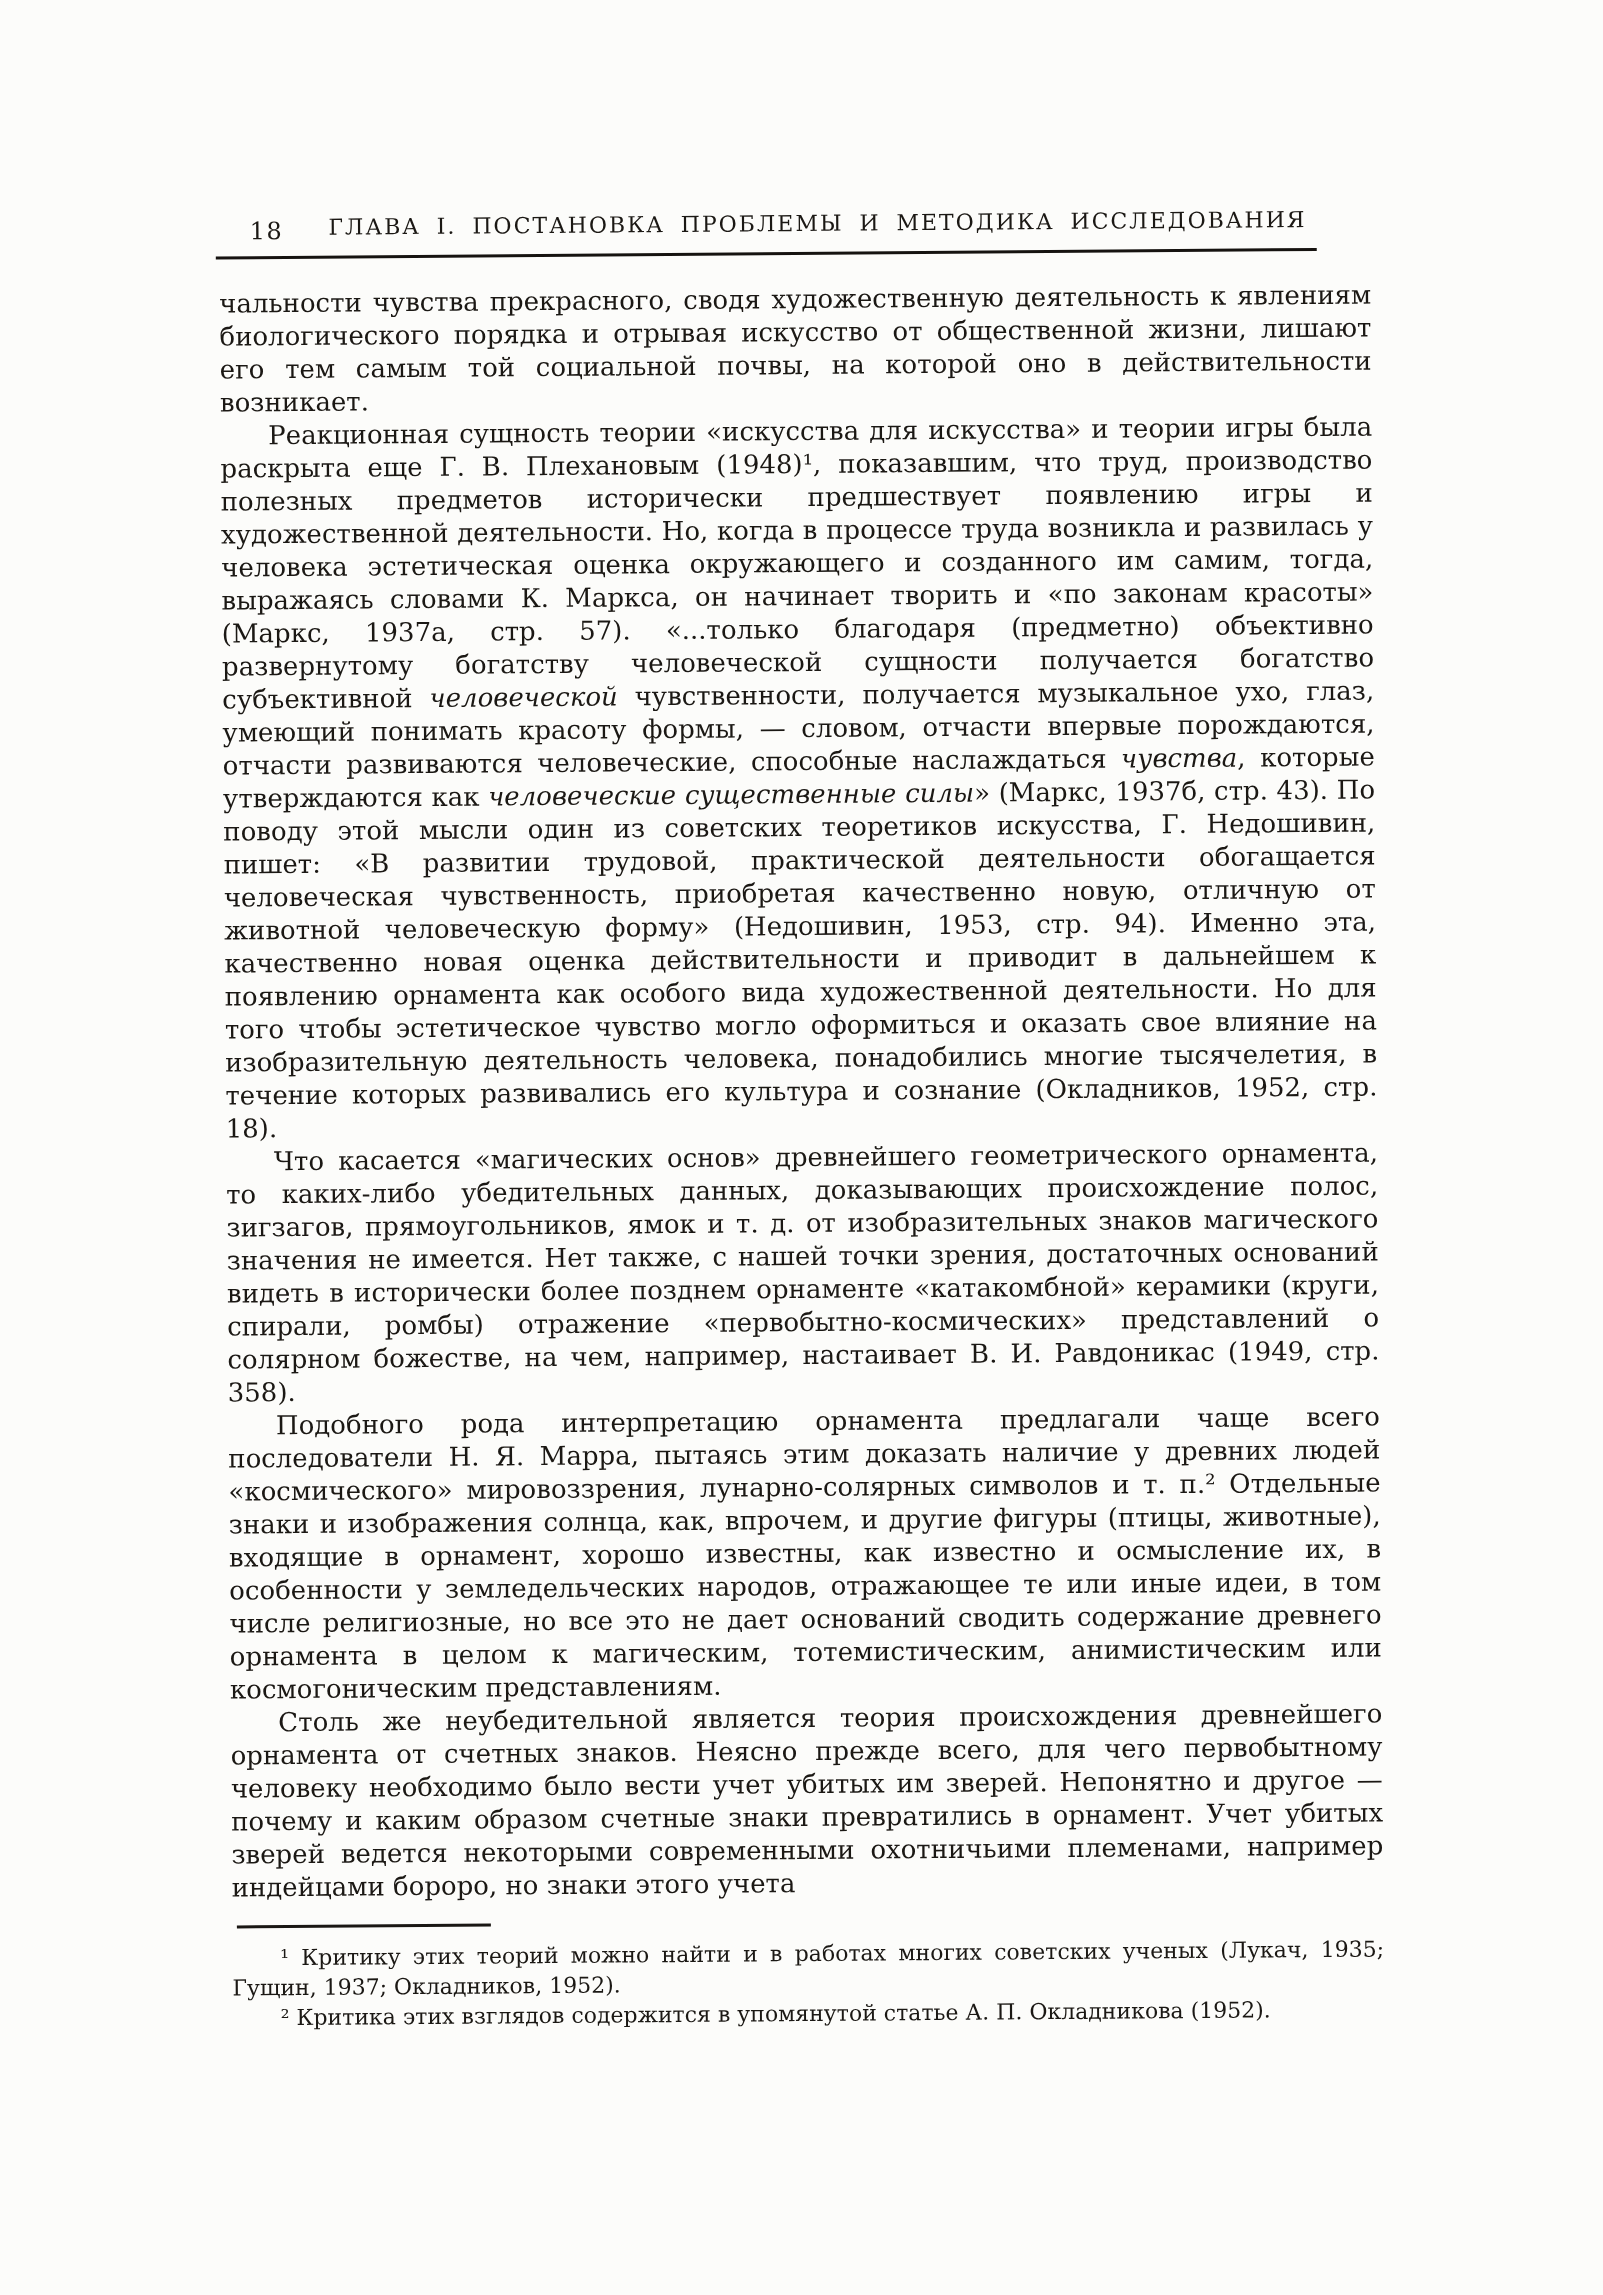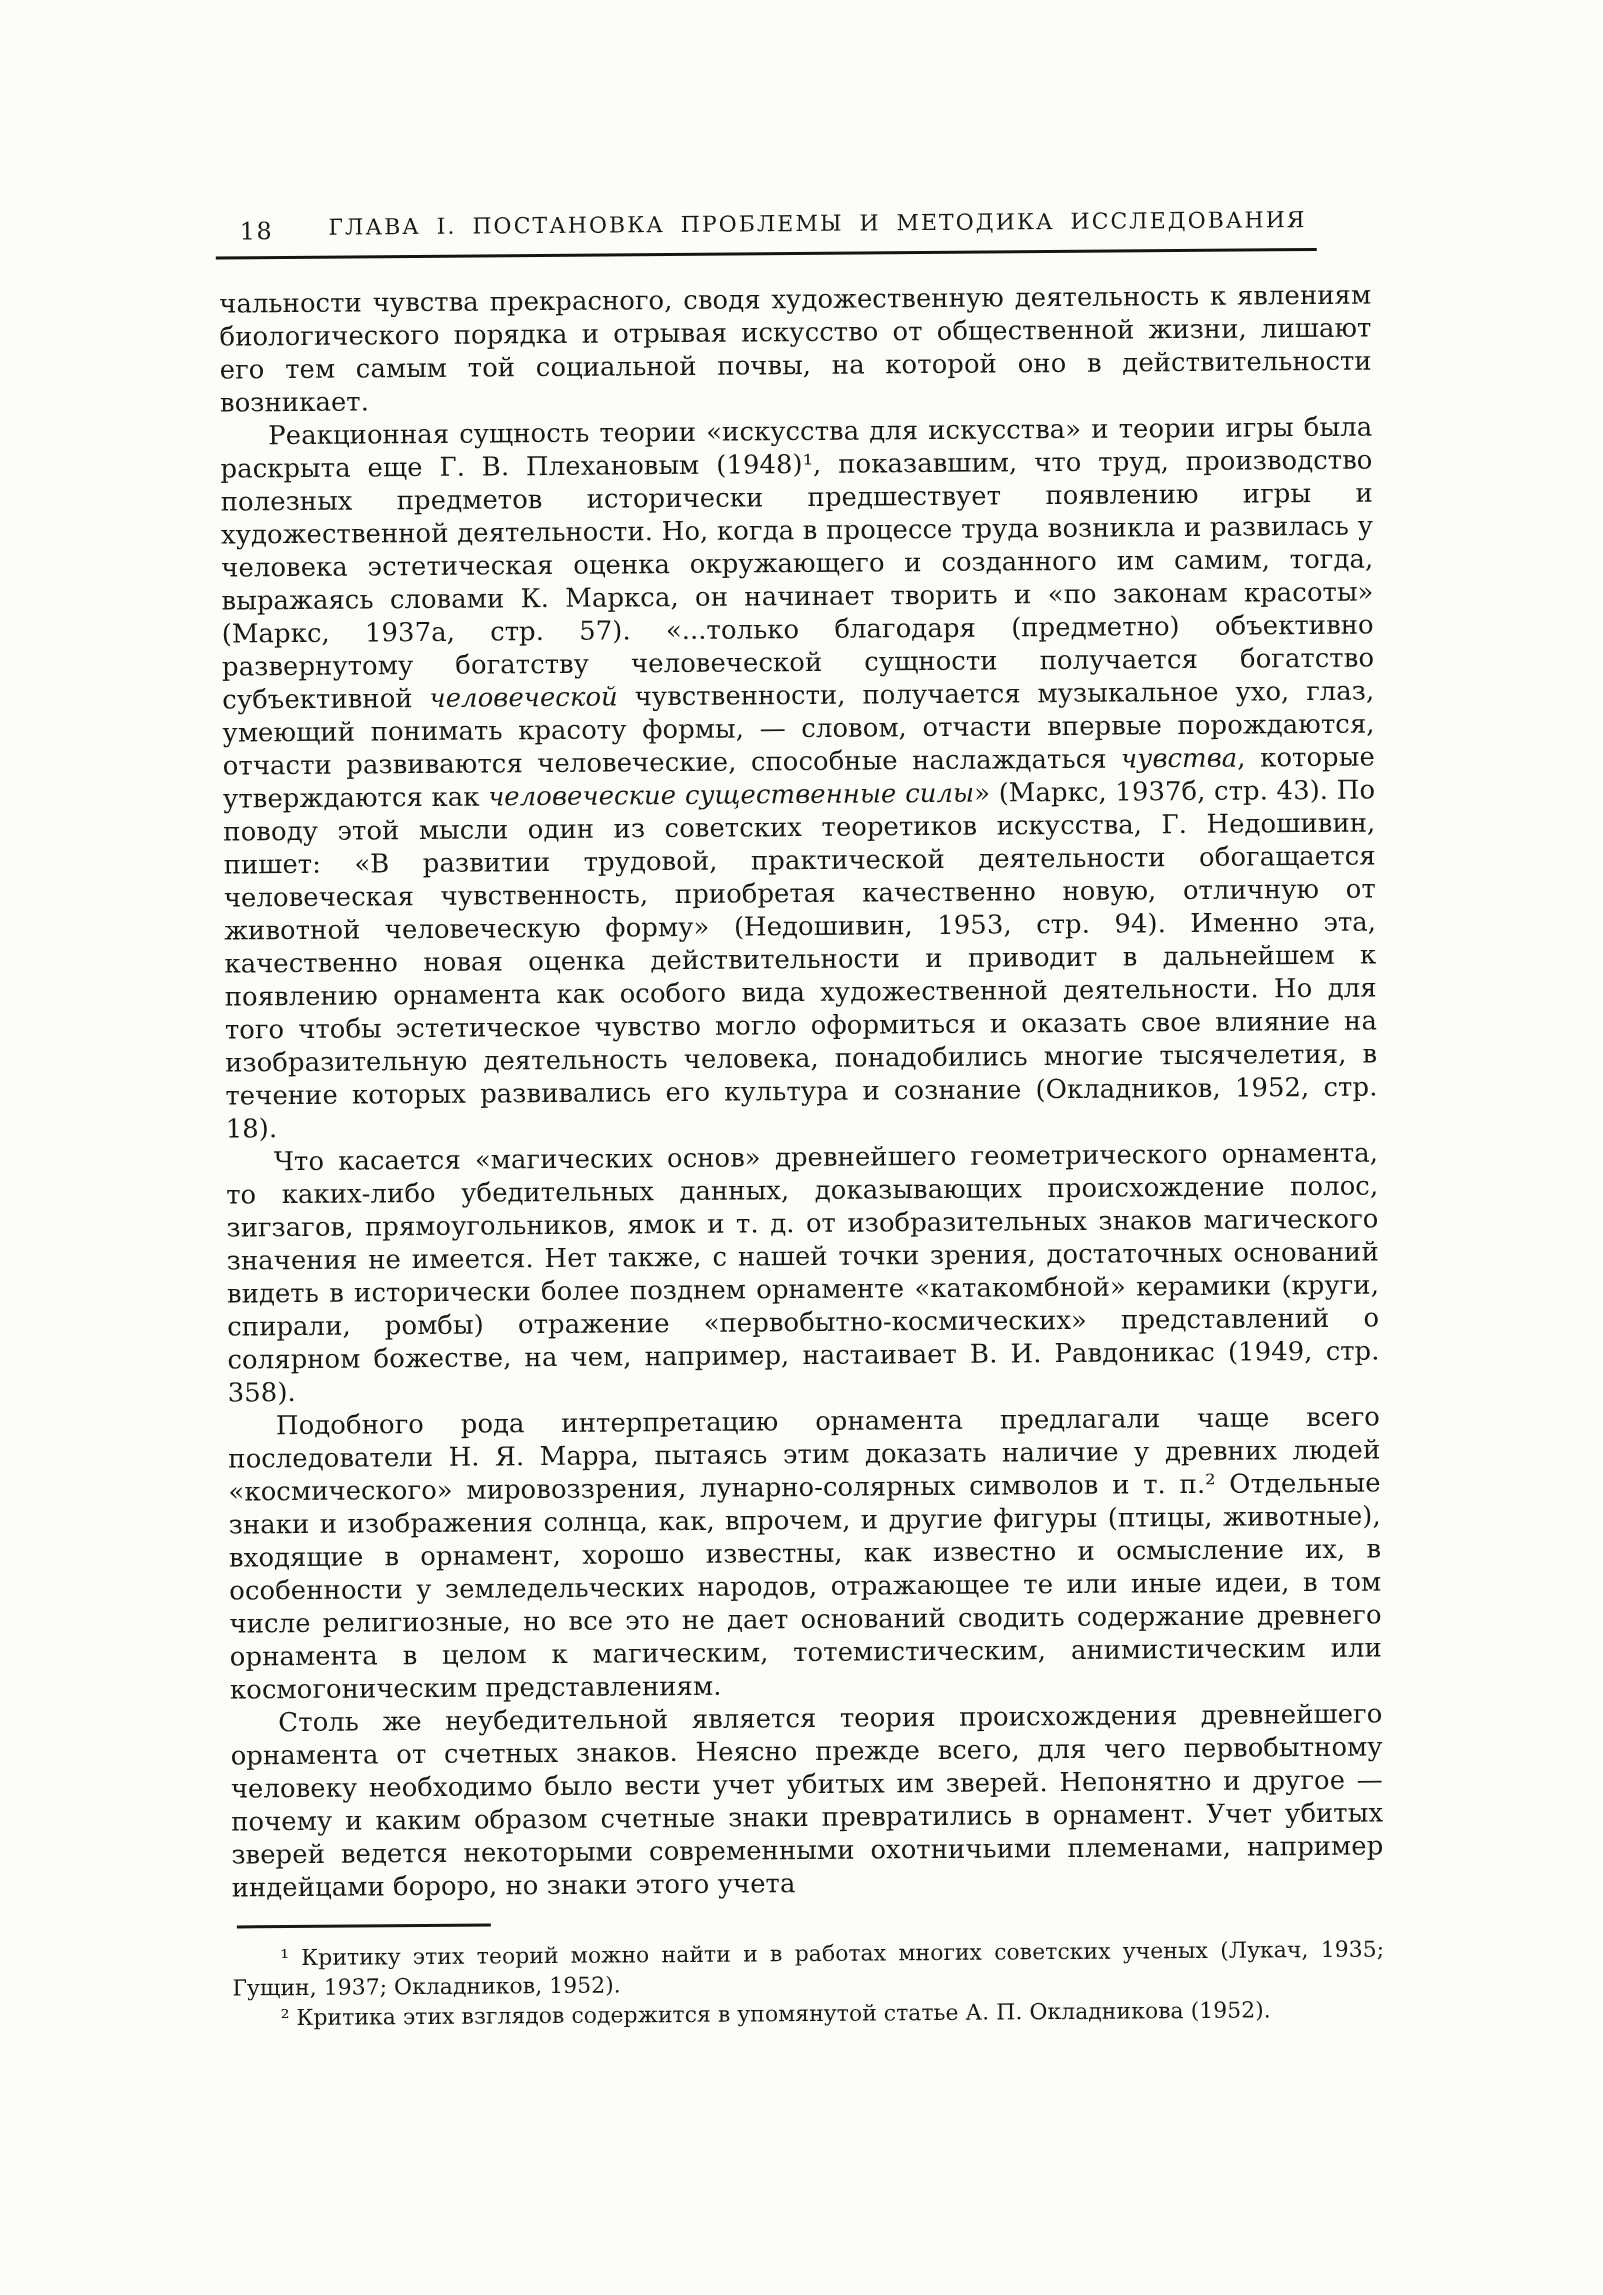--- a/index.html
+++ b/index.html
@@ -27,21 +27,21 @@
     top: 211px;
     left: 224px;
     width: 1152px;
   }
   .page-header {
     position: relative;
     height: 35px;
   }
   .page-number {
     position: absolute;
-    left: 21px;
+    left: 31px;
     top: 1.5px;
     font-size: 24px;
     letter-spacing: 1.5px;
   }
   .running-title {
     text-align: center;
     font-size: 22px;
     letter-spacing: 2px;
     word-spacing: 6.9px;
     white-space: nowrap;

